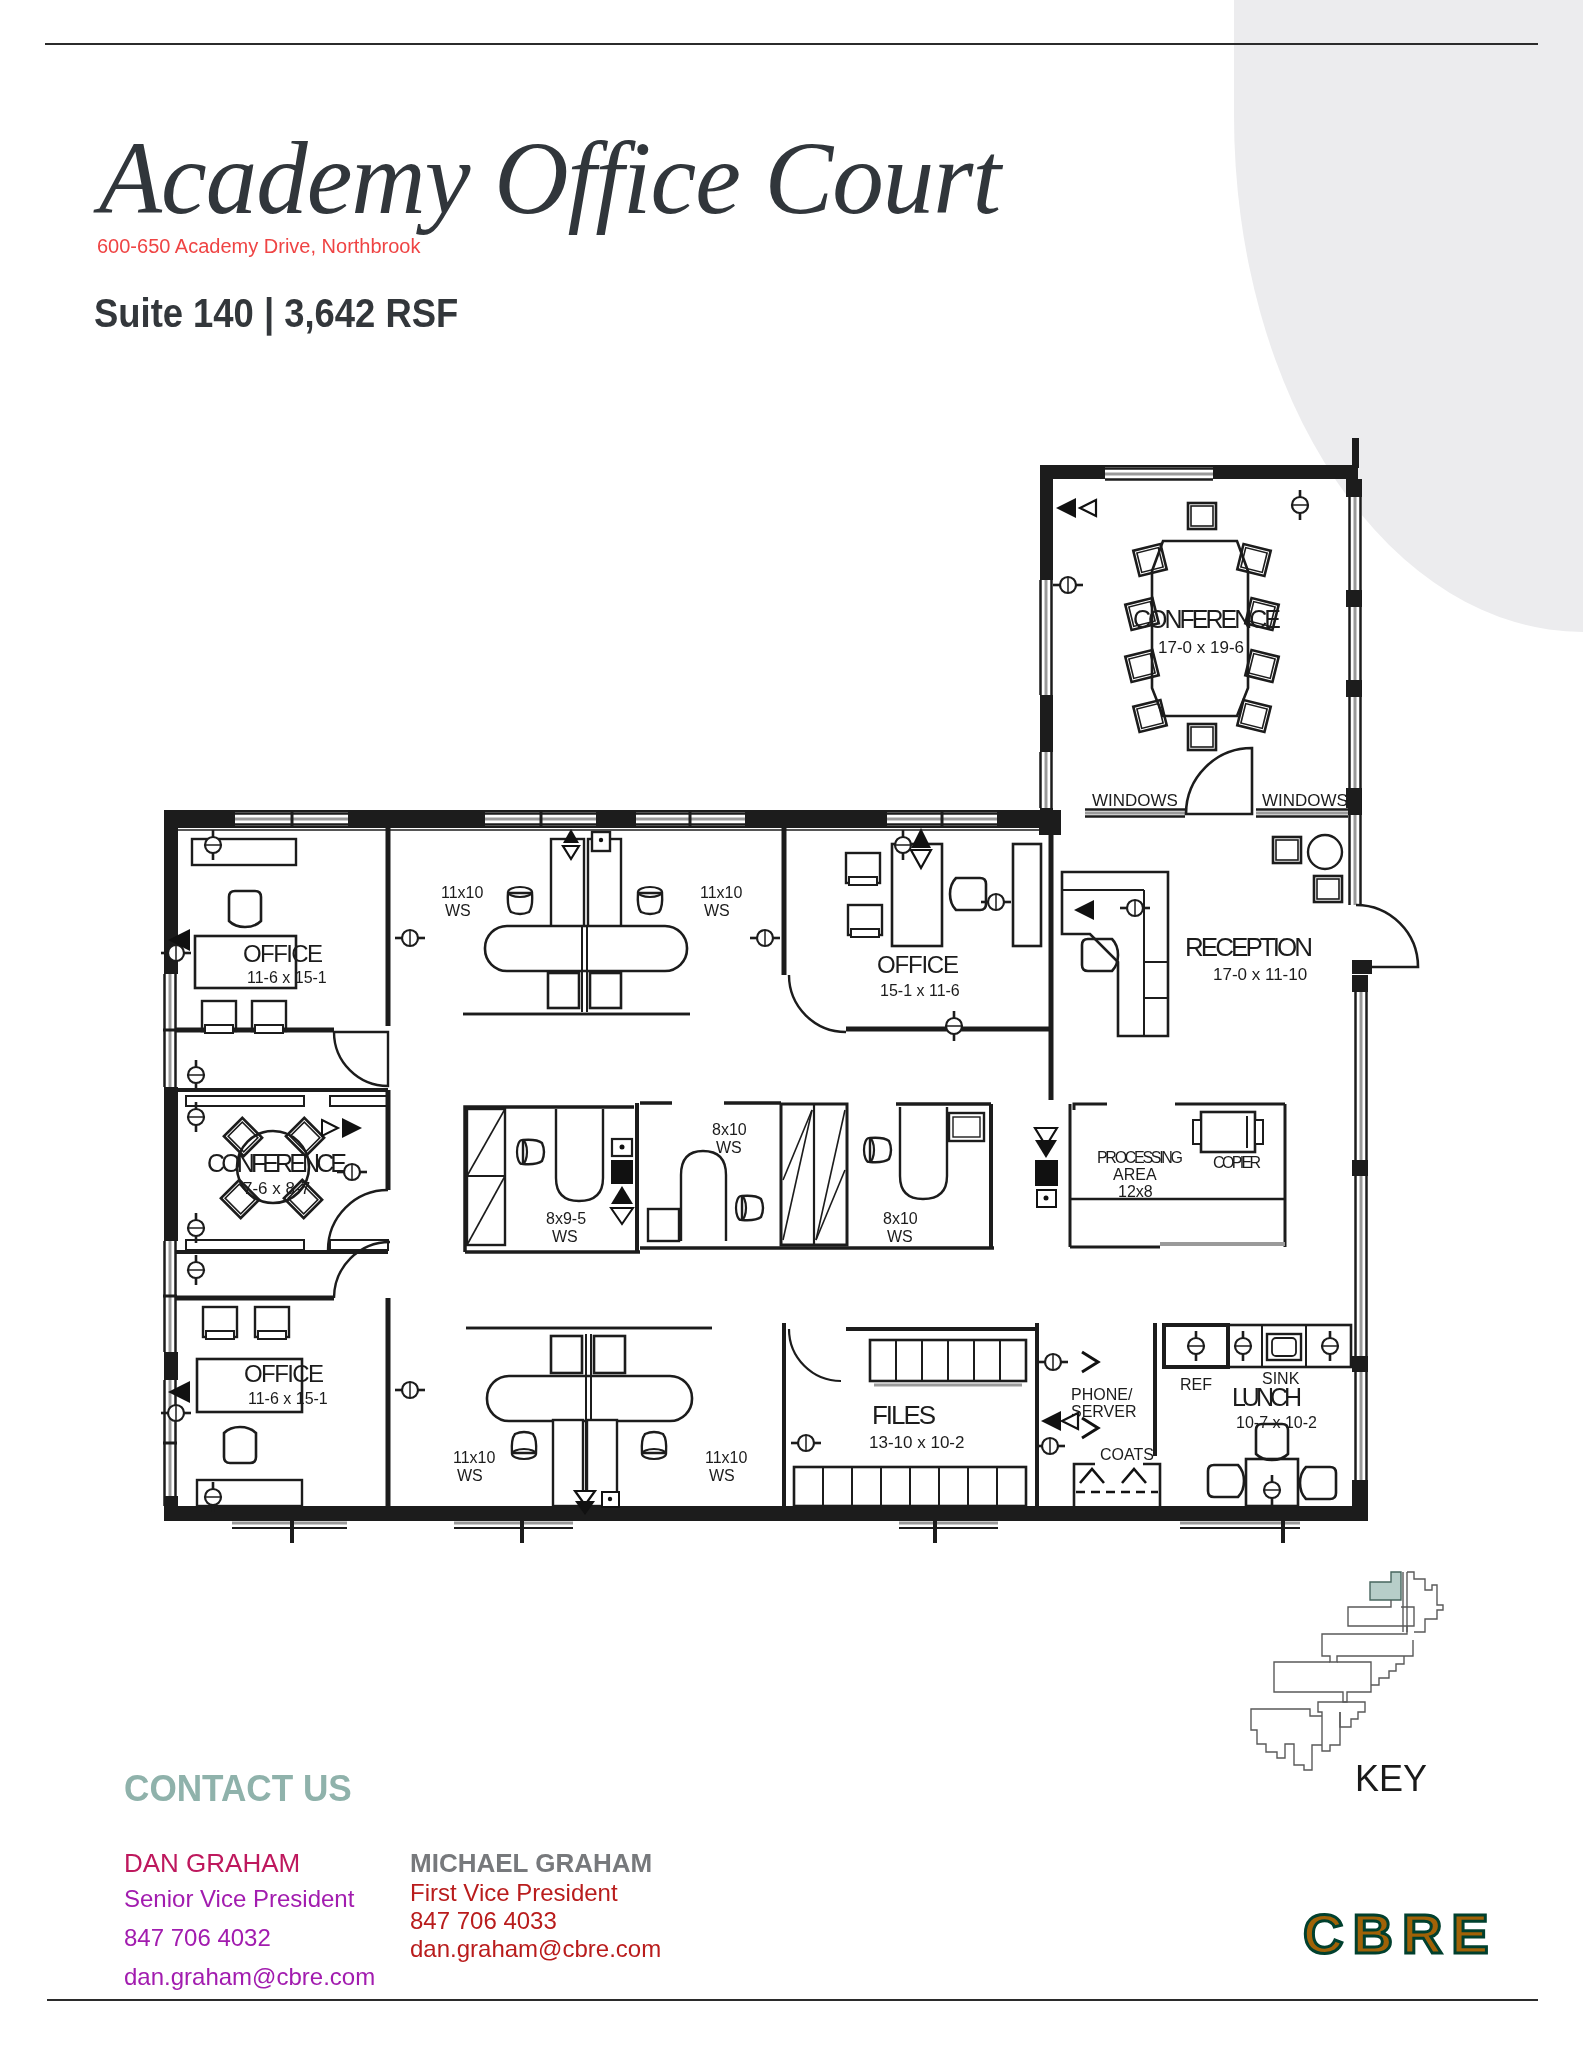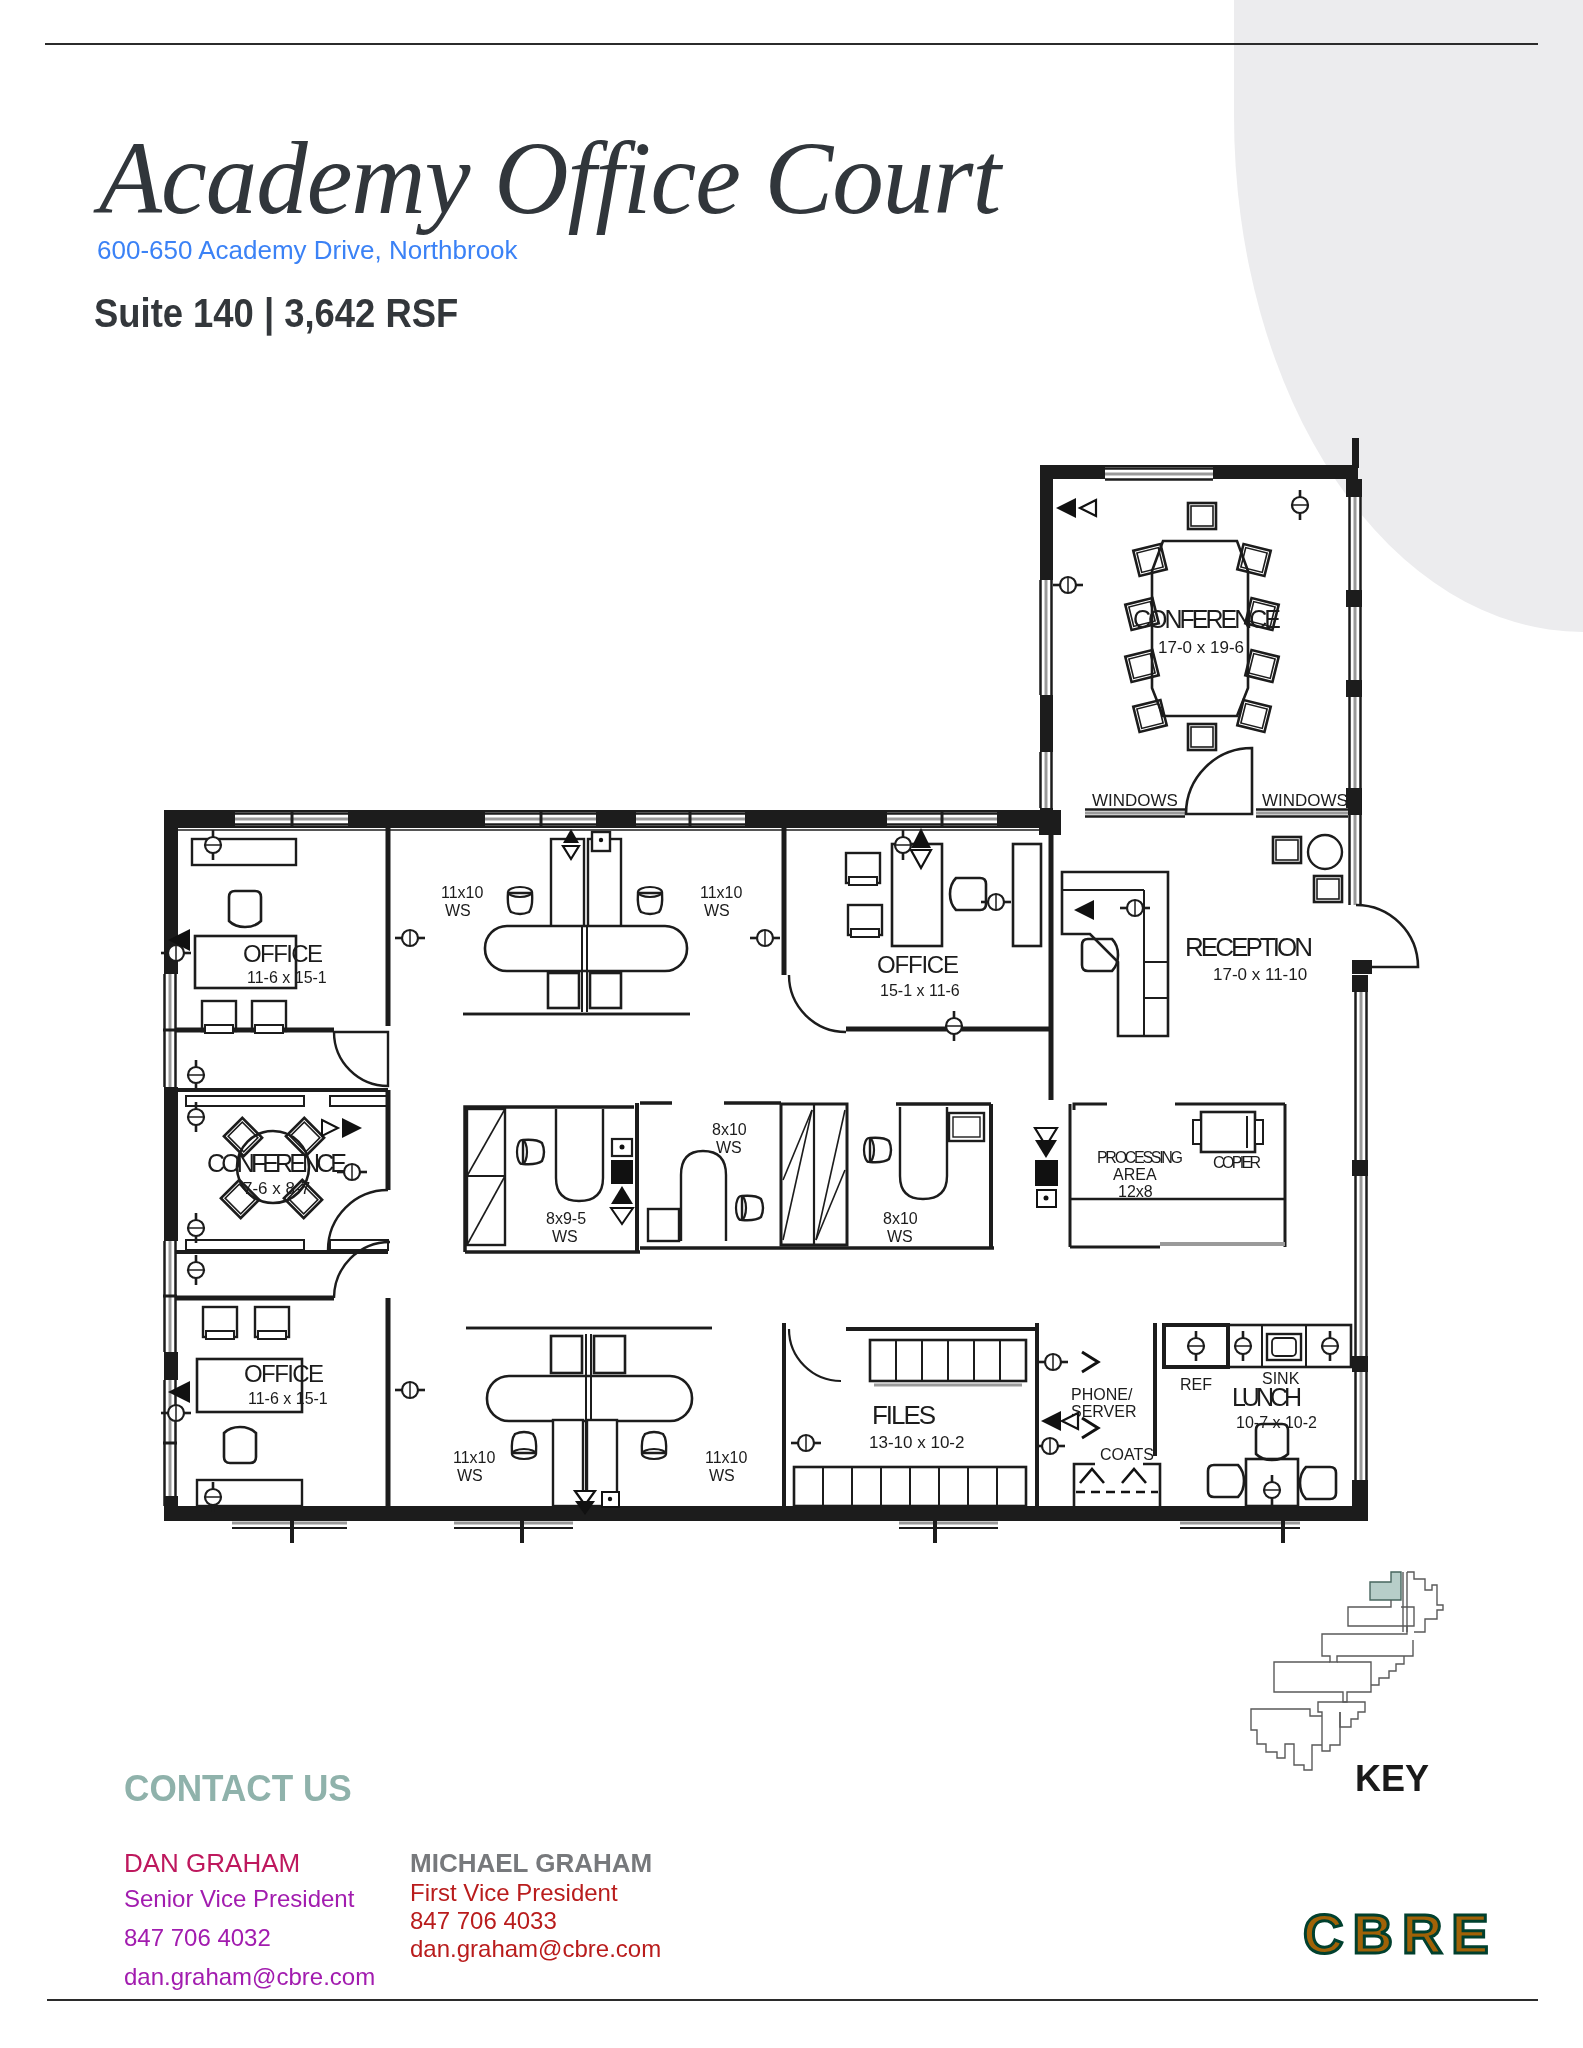--- a/index.html
+++ b/index.html
@@ -9,21 +9,21 @@
 </style>
 </head>
 <body>
 
 <div class="abs" style="left:1234px;top:0;width:349px;height:632px;background:#ececee;border-bottom-left-radius:349px 516px;"></div>
 
 <div class="abs" style="left:45px;top:43px;width:1493px;height:2px;background:#2b2b2b;"></div>
 
 <div class="abs" style="left:99px;top:119px;width:1100px;font-family:'Liberation Serif',serif;font-size:103px;letter-spacing:-1px;color:#31363b;font-style:italic;">Academy Office Court</div>
 
-<div class="abs" style="left:97px;top:235px;font-size:26px;color:#3b82f6;">600-650 Academy Drive, Northbrook</div>
+<div class="abs" style="left:97px;top:235px;font-size:20px;color:#ef4444;">600-650 Academy Drive, Northbrook</div>
 
 <div class="abs" style="left:94px;top:291px;font-size:40px;font-weight:bold;color:#33373b;transform:scaleX(0.91);transform-origin:left top;">Suite 140 | 3,642 RSF</div>
 
 <svg class="abs" style="left:0;top:0;" width="1583" height="2048" viewBox="0 0 1583 2048">
 <defs>
 <g id="outH">
         <line x1="-15" y1="0" x2="15" y2="0" stroke="#1c1c1c" stroke-width="2.6"></line>
         <circle r="8" fill="#fff" stroke="#1c1c1c" stroke-width="2.2"></circle>
         <line x1="0" y1="-8" x2="0" y2="8" stroke="#1c1c1c" stroke-width="1.5"></line>
       </g>
@@ -567,17 +567,17 @@
 </svg>
 
 <div class="abs" style="left:124px;top:1768px;font-size:37px;font-weight:bold;color:#8fb2ab;letter-spacing:0px;transform:scaleX(0.95);transform-origin:left top;">CONTACT US</div>
 
 <div class="abs" style="left:124px;top:1848px;font-size:26px;font-weight:normal;color:#be185d;">DAN GRAHAM</div>
 <div class="abs" style="left:124px;top:1879px;font-size:24px;color:#a21caf;line-height:39px;">Senior Vice President<br>847 706 4032<br>dan.graham@cbre.com</div>
 
 <div class="abs" style="left:410px;top:1848px;font-size:26px;font-weight:bold;color:#77797c;text-align:right;">MICHAEL GRAHAM</div>
 <div class="abs" style="left:410px;top:1879px;font-size:24px;color:#b91c1c;line-height:28px;">First Vice President<br>847 706 4033<br>dan.graham@cbre.com</div>
 
-<div class="abs" style="left:1355px;top:1758px;font-size:36px;font-weight:bold;color:#1a1a1a;">KEY</div>
+<div class="abs" style="left:1355px;top:1758px;font-size:36px;font-weight:normal;color:#1a1a1a;">KEY</div>
 
 <div class="abs" style="left:1303px;top:1901px;font-size:56px;font-weight:bold;color:#a16207;letter-spacing:9px;-webkit-text-stroke:3px #00402e;">CBRE</div>
 
 <div class="abs" style="left:47px;top:1999px;width:1491px;height:2px;background:#2b2b2b;"></div>
 
 </body></html>

